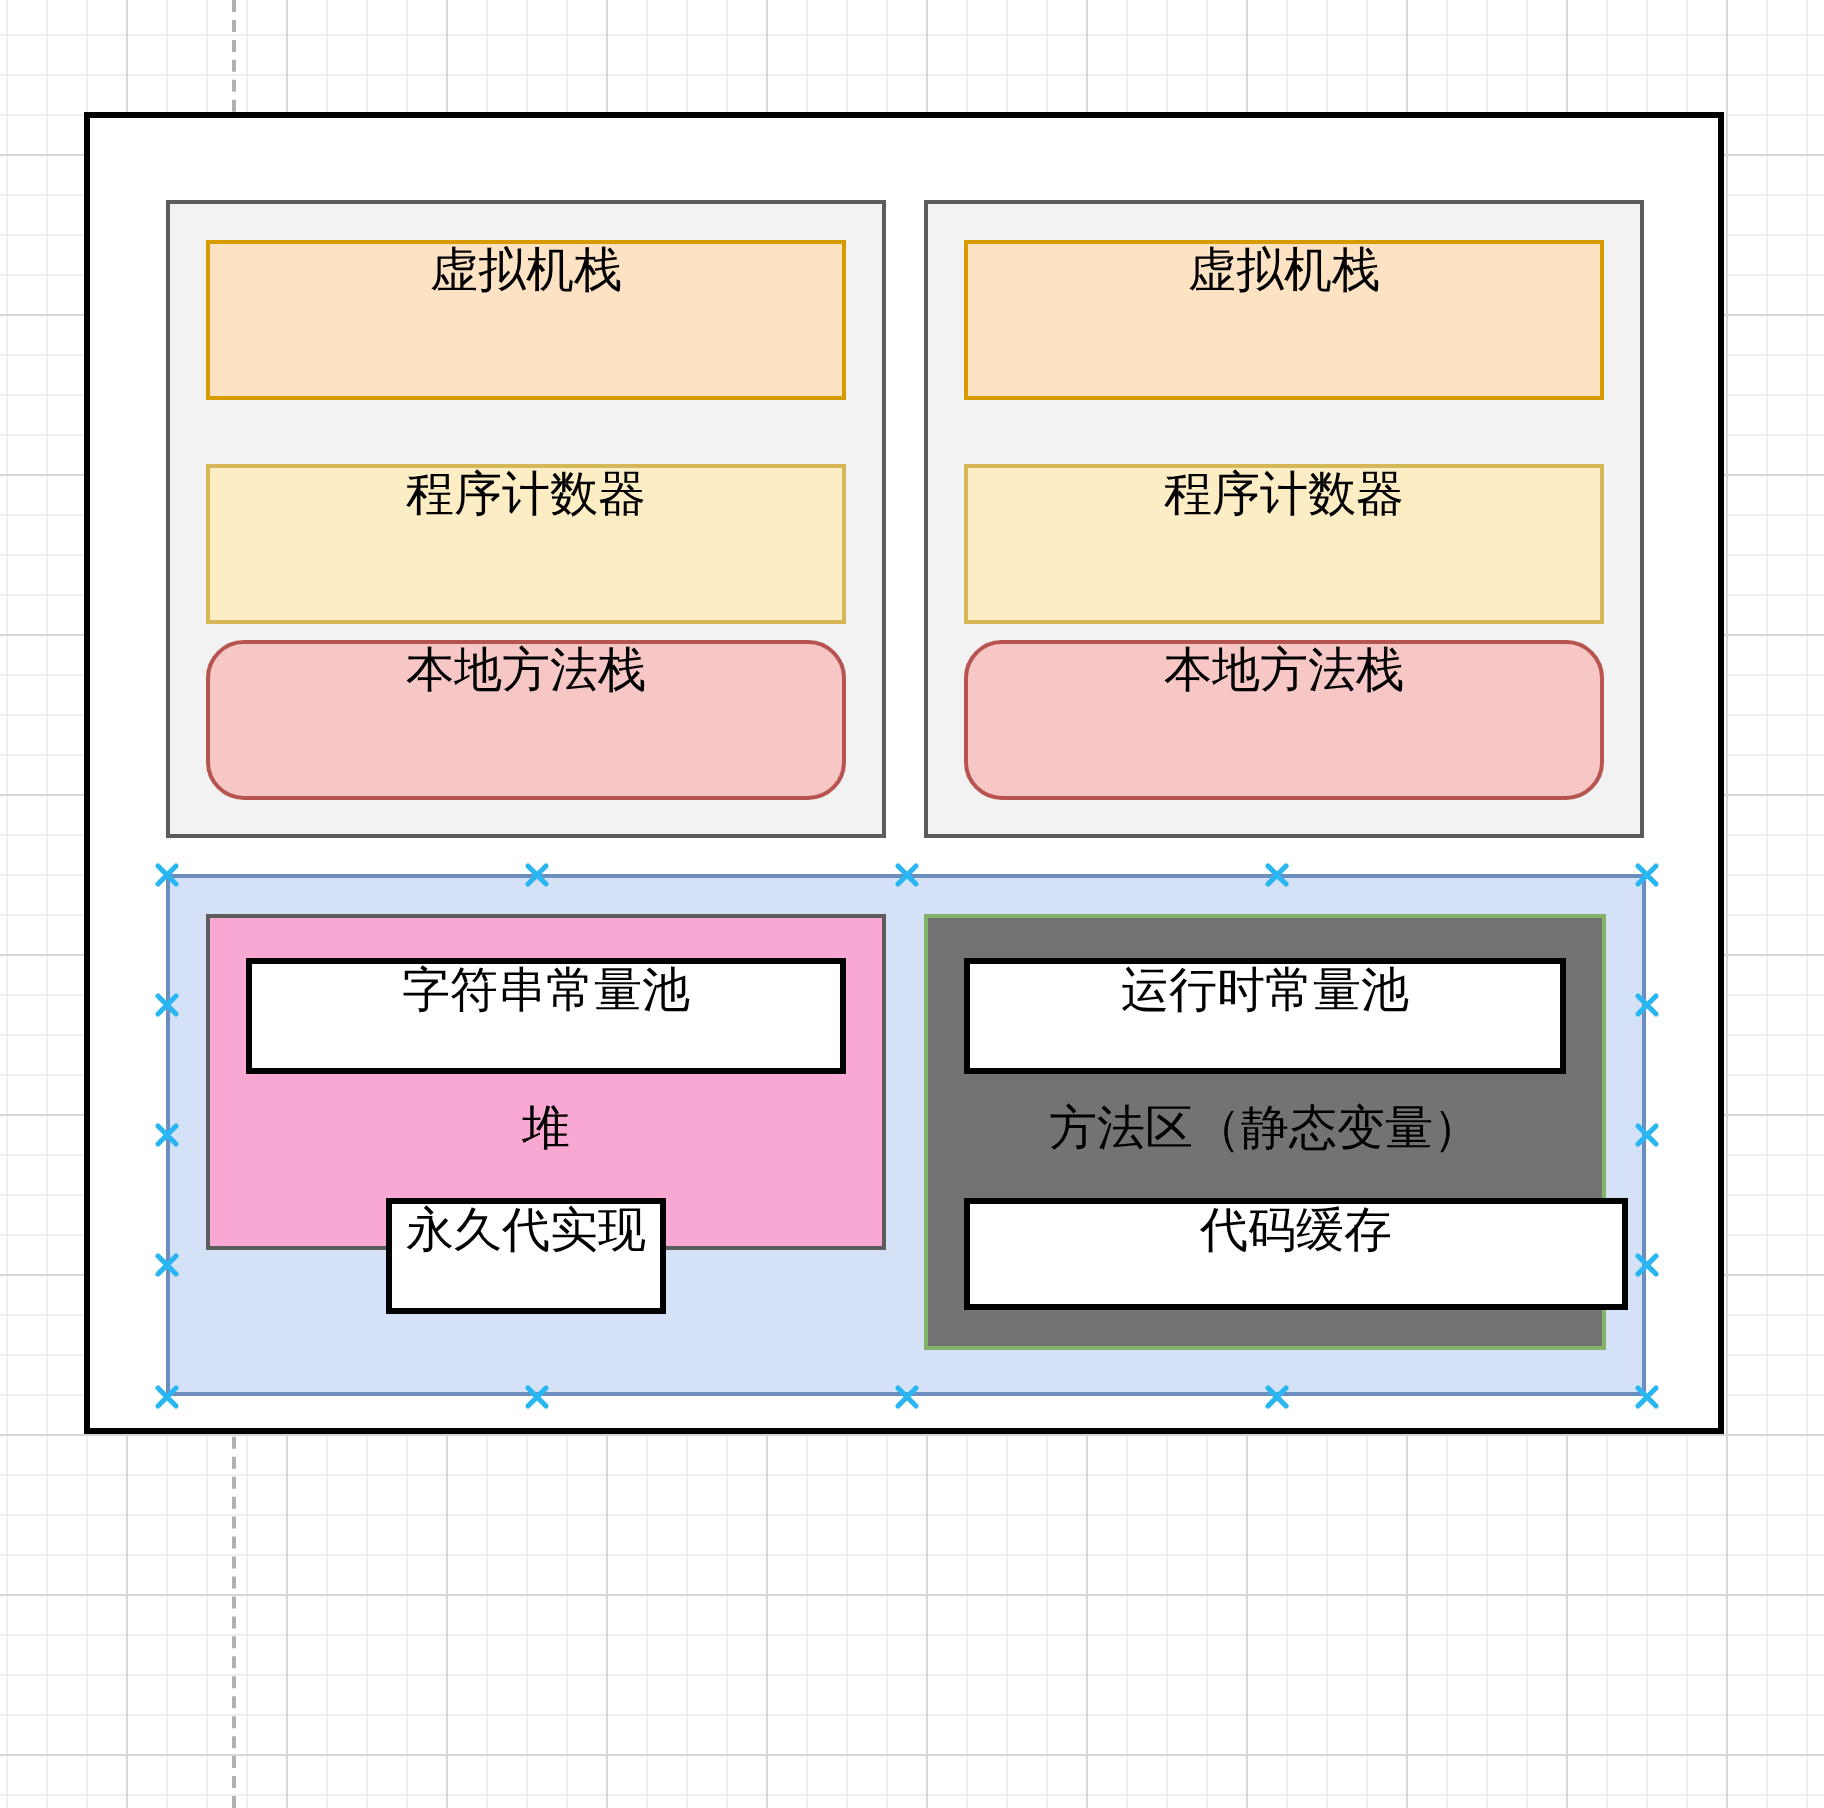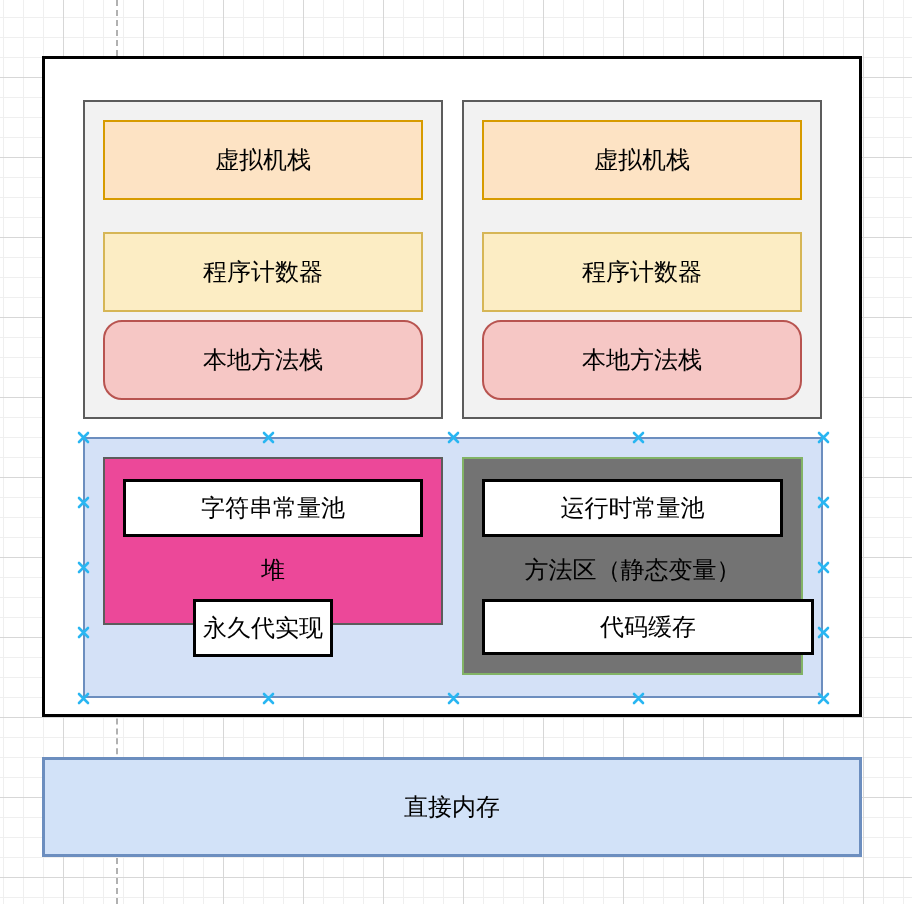--- a/index.html
+++ b/index.html
@@ -12,41 +12,41 @@
       linear-gradient(to bottom,#d7d7d7 1px,transparent 1px),
       linear-gradient(to right,#efefef 1px,transparent 1px),
       linear-gradient(to bottom,#efefef 1px,transparent 1px);
     background-size:80px 80px,80px 80px,20px 20px,20px 20px;
     background-position:63px 77px,63px 77px,3px 17px,3px 17px;}
 
   .page-divider{position:absolute;left:116px;top:0;height:904px;width:0;
     border-left:2px dashed #b1b1b1;}
 
   .box{position:absolute;box-sizing:border-box;}
-  .label{display:flex;align-items:center;justify-content:center;
+  .label{display:flex;justify-content:center;
     font-size:24px;line-height:1.2;white-space:nowrap;}
 
   .main-box{left:42px;top:56px;width:820px;height:661px;
     background:#ffffff;border:3px solid #000000;}
 
   .gray-group{top:41px;width:360px;height:319px;
     background:#f2f2f2;border:2px solid #5c5c5c;}
   .gray-group.g1{left:38px;}
   .gray-group.g2{left:417px;}
 
   .stat{left:18px;width:320px;height:80px;border:2px solid;}
   .stat.c-orange{top:18px;background:#fde3c4;border-color:#d79b00;}
   .stat.c-yellow{top:130px;background:#fcedc4;border-color:#d6b656;}
   .stat.c-red{top:218px;background:#f6c7c5;border-color:#b85450;border-radius:19px;}
 
   .blue-container{left:38px;top:378px;width:740px;height:261px;
     background:#d4e1f7;border:2px solid #6c8ebf;}
 
   .heap-box{left:18px;top:18px;width:340px;height:168px;
-    background:#ec4899;border:2px solid #5c5c5c;}
+    background:#f9a8d4;border:2px solid #5c5c5c;}
   .method-box{left:377px;top:18px;width:341px;height:218px;
     background:#737373;border:2px solid #82b366;}
 
   .white-box{background:#ffffff;border:3px solid #000000;}
   .heap-box .wb-top{left:18px;top:20px;width:300px;height:58px;}
   .heap-box .wb-bottom{left:88px;top:140px;width:140px;height:58px;}
   .method-box .wb-top{left:18px;top:20px;width:301px;height:58px;}
   .method-box .wb-bottom{left:18px;top:140px;width:332px;height:56px;}
   .mid-label{left:0;top:92px;width:100%;height:38px;}
 
@@ -108,23 +108,20 @@
         </div>
         <div class="box label mid-label">方法区（静态变量）</div>
         <div class="box label white-box wb-bottom">
           <span>代码缓存</span>
         </div>
       </div>
 
     </div>
   </div>
 
-  <div class="box label direct-memory">
-    <span>直接内存</span>
-  </div>
 
   <div class="handles">
       <span class="cpoint" style="left: 76.5px; top: 430.5px;">
         <svg width="13" height="13" viewBox="0 0 13 13">
           <path d="M2 2 L11 11 M11 2 L2 11" stroke="#29b6f2" stroke-width="2.6" stroke-linecap="round" fill="none"></path>
         </svg>
       </span>
       <span class="cpoint" style="left: 76.5px; top: 495.75px;">
         <svg width="13" height="13" viewBox="0 0 13 13">
           <path d="M2 2 L11 11 M11 2 L2 11" stroke="#29b6f2" stroke-width="2.6" stroke-linecap="round" fill="none"></path>

